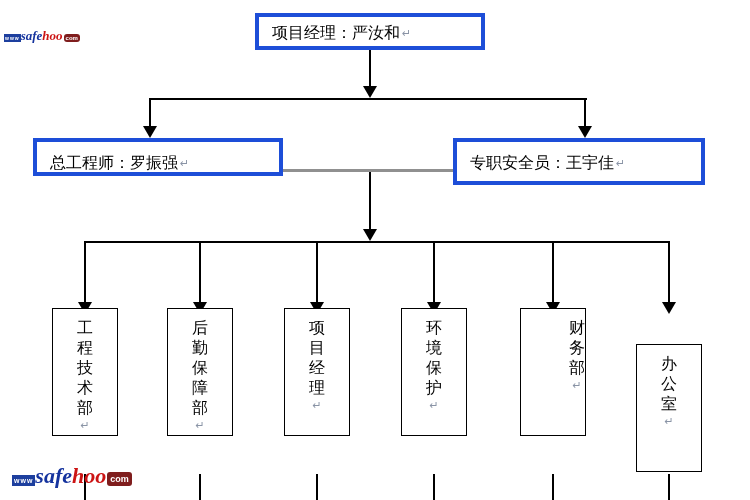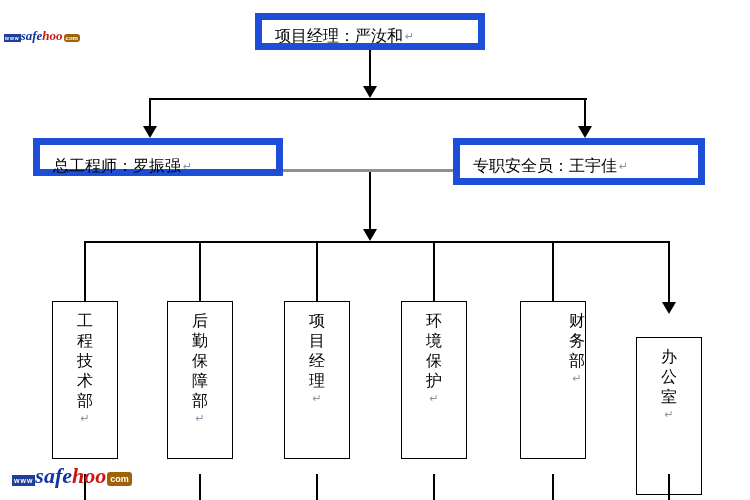--- a/index.html
+++ b/index.html
@@ -1,42 +1,42 @@
 <!DOCTYPE html>
 <html><head>
 <meta charset="utf-8">
 <style>
   html,body{margin:0;padding:0;background:#fff;}
   #canvas{
     position:relative;width:750px;height:500px;background:#ffffff;
     overflow:hidden;font-family:"Liberation Sans","DejaVu Sans",sans-serif;color:#000;
   }
-  .box{position:absolute;border:7px solid #1d4ed8;background:#fff;box-sizing:border-box;}
+  .box{position:absolute;border:4px solid #1d4ed8;background:#fff;box-sizing:border-box;}
   .box .lbl{font-size:16px;padding-left:13px;white-space:nowrap;}
   .topbox .lbl{line-height:32px;}
   .l2box .lbl{line-height:42px;}
   .rmark{font-size:11px;color:#8a94a6;margin-left:2px;vertical-align:1px;}
   .vline{position:absolute;width:2px;background:#000;}
   .hline{position:absolute;height:2px;background:#000;}
   .grayline{position:absolute;height:3px;background:#909090;}
   .arrow-down{position:absolute;width:0;height:0;
     border-left:7px solid transparent;border-right:7px solid transparent;
     border-top:12px solid #000;}
   .dept{position:absolute;border:1px solid #000;background:#fff;box-sizing:border-box;
-    top:301px;width:66px;height:158px;}
+    top:308px;width:66px;height:128px;}
   .vtext{width:1em;margin:9px auto 0 auto;font-size:16px;line-height:20px;
     word-break:break-all;text-align:center;}
   .vmark{display:block;text-align:center;font-size:11px;color:#8a94a6;margin-top:1px;}
   .logo{position:absolute;display:flex;align-items:flex-end;z-index:5;
     font-family:"Liberation Serif","DejaVu Serif",serif;white-space:nowrap;}
   .logo .www{background:#1d3f9e;color:#fff;font-weight:bold;
     font-family:"Liberation Sans",sans-serif;letter-spacing:1px;}
   .logo .safe{color:#15339e;font-weight:bold;font-style:italic;}
   .logo .hoo{color:#cc1414;font-weight:bold;font-style:italic;}
-  .logo .com{background:#a16207;color:#fff;font-weight:bold;border-radius:3px;
+  .logo .com{background:#7f1d1d;color:#fff;font-weight:bold;border-radius:3px;
     font-family:"Liberation Sans",sans-serif;}
   .logo-big .www{font-size:7px;padding:2px 2px;margin-bottom:3px;}
   .logo-big .safe{font-size:22px;}
   .logo-big .hoo{font-size:22px;}
   .logo-big .com{font-size:9px;padding:2px 3px;margin:0 0 3px 1px;}
   .logo-small .www{font-size:5px;padding:1px 1px;margin-bottom:2px;}
   .logo-small .safe{font-size:13px;}
   .logo-small .hoo{font-size:13px;}
   .logo-small .com{font-size:6px;padding:1px 2px;margin:0 0 2px 1px;}
 </style>

